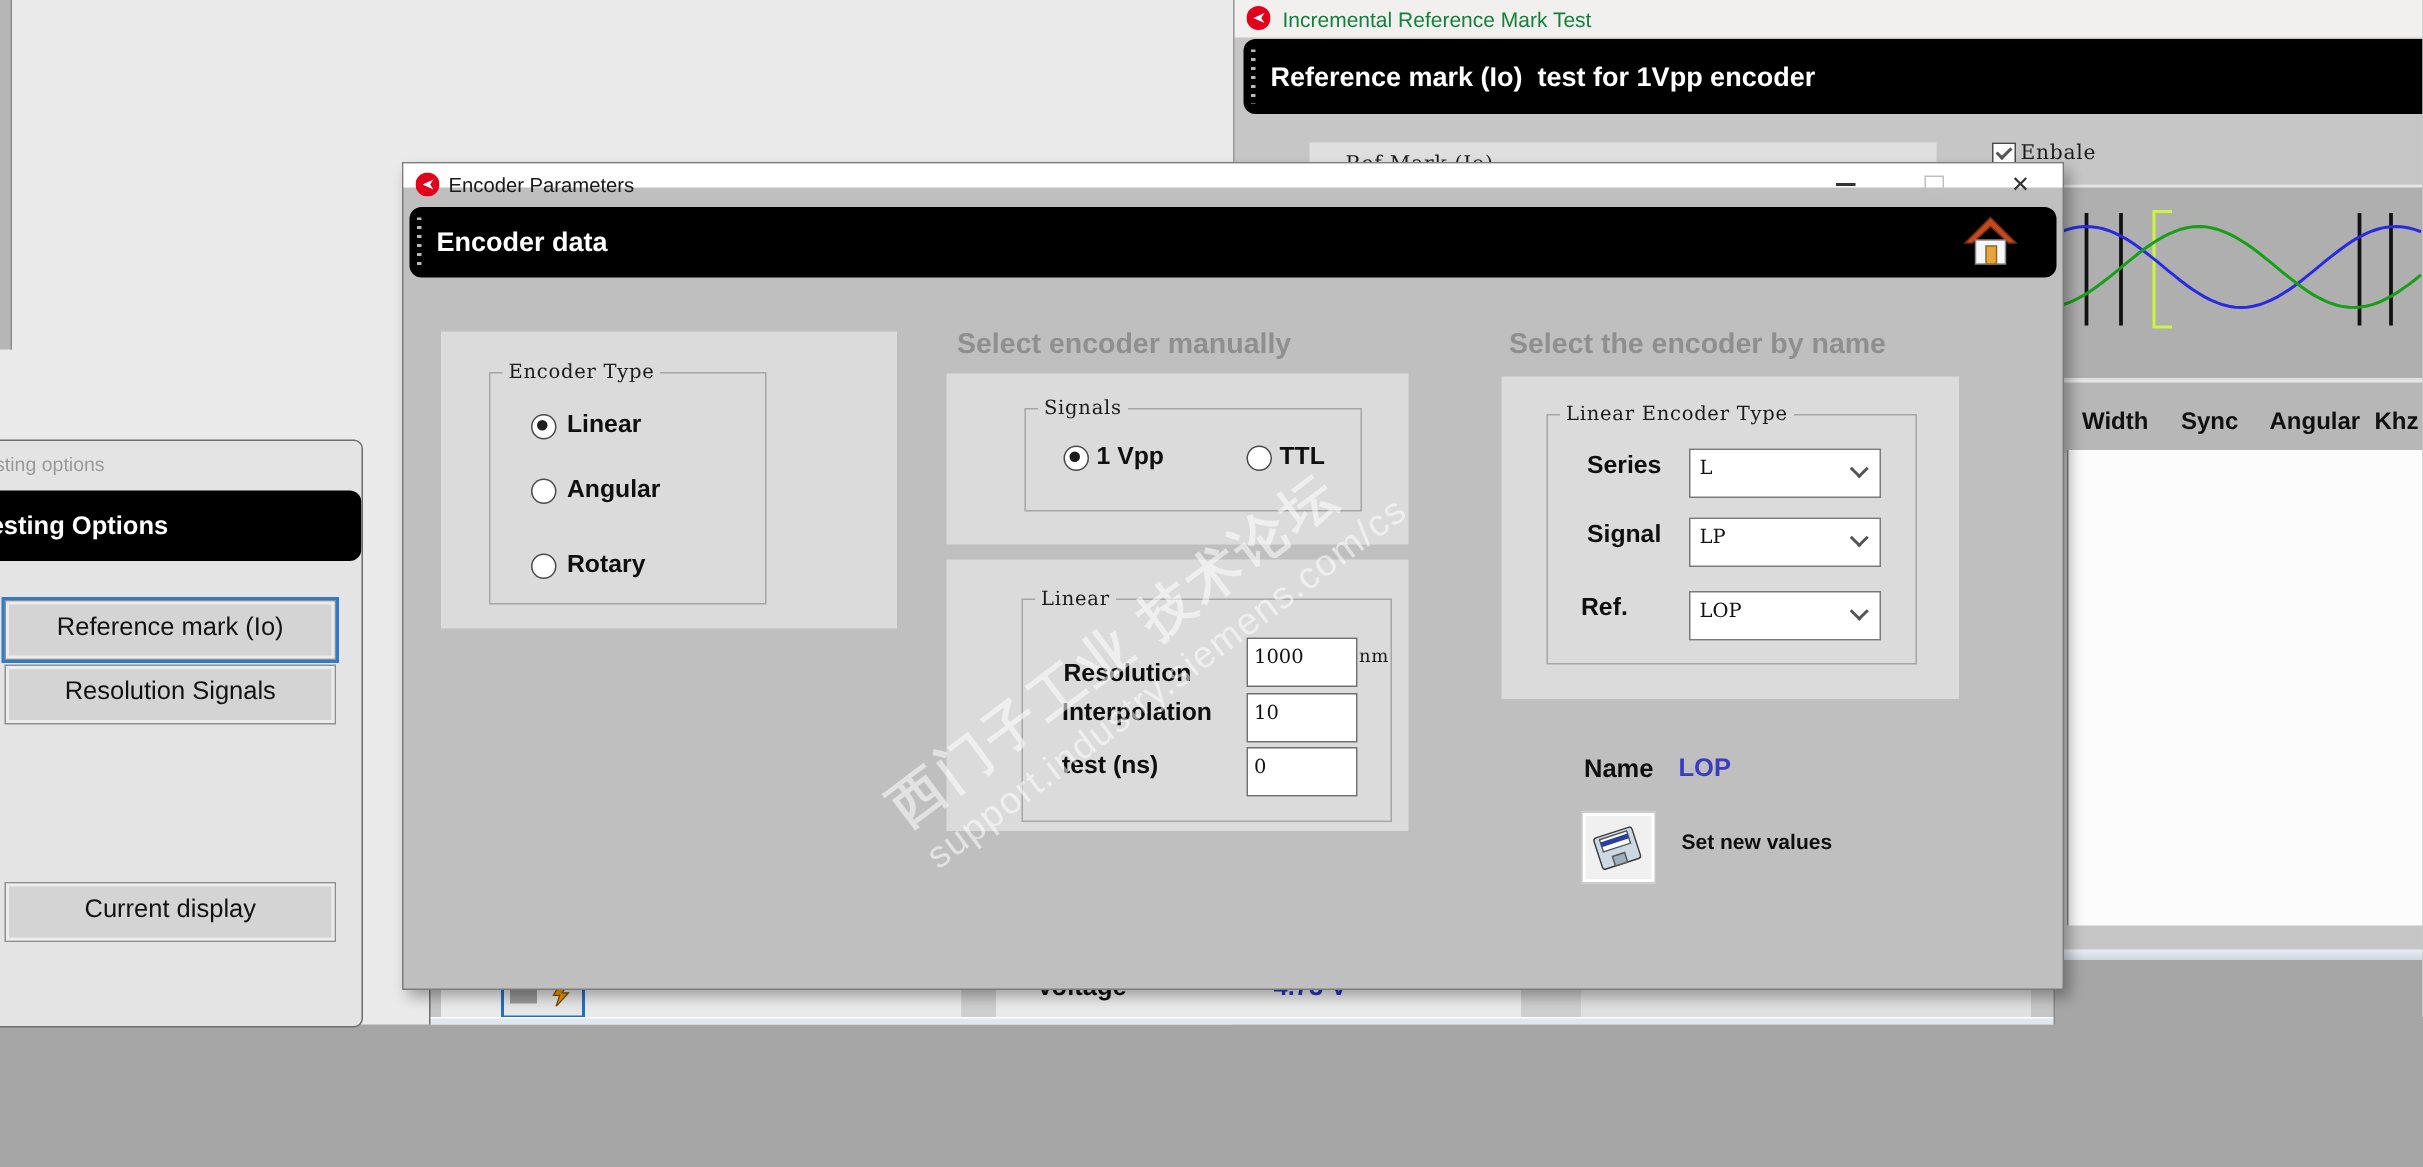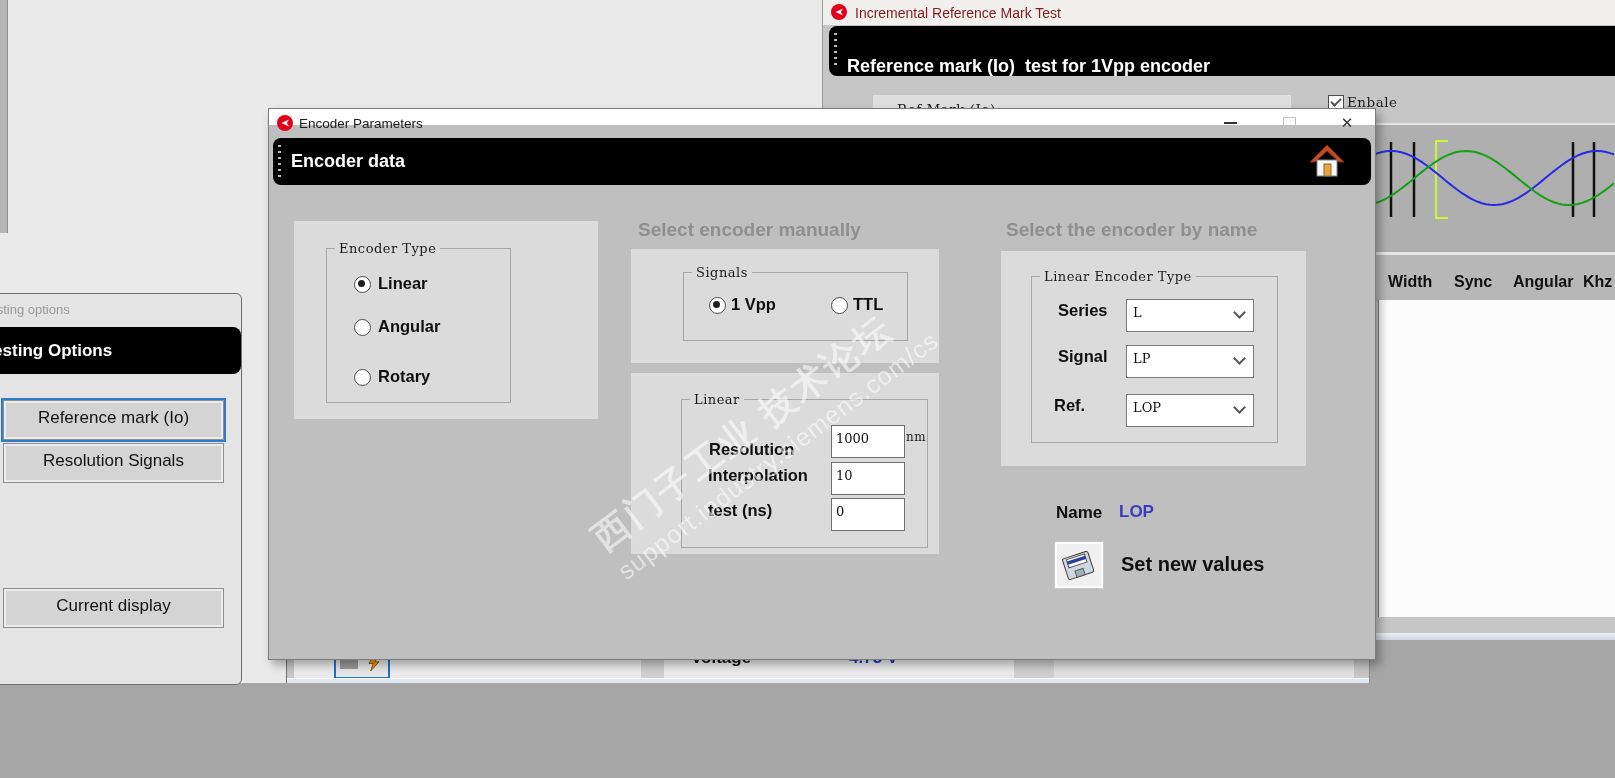--- a/index.html
+++ b/index.html
@@ -51,25 +51,25 @@
   <div class="abs" style="left:0;top:0;width:7px;height:233px;background:#b6b6b6;border-right:1px solid #8b8b8b;"></div>
 
   <div class="win1">
     <div class="titlebar1">
       <span class="abs" style="left:8px;top:4px;width:16px;height:16px;">
         <svg viewBox="0 0 16 16" width="16" height="16">
             <circle cx="8" cy="8" r="8" fill="#e2001a"></circle>
             <path d="M12 4.6 L4.6 8 L12 11.4 L9.8 8 Z" fill="#fff"></path>
           </svg>
       </span>
-      <span class="abs" style="left:32px;top:5px;font-size:14px;color:#7f1d1d;">Incremental Reference Mark Test</span>
+      <span class="abs" style="left:32px;top:5px;font-size:14px;color:#15803d;">Incremental Reference Mark Test</span>
     </div>
     <div class="blackbar" style="left:6px;top:26px;width:800px;height:50px;">
       <span class="grip"></span>
-      <span class="abs pre" style="left:18px;top:0;line-height:50px;font-size:18px;margin-top:15px;">Reference mark (Io)  test for 1Vpp encoder</span>
+      <span class="abs pre" style="left:18px;top:0;line-height:50px;font-size:18px;">Reference mark (Io)  test for 1Vpp encoder</span>
     </div>
 
     <div class="abs" style="left:50px;top:95px;width:418px;height:62px;background:#dfdfdf;">
       <span class="serif" style="position:absolute;left:24px;top:6px;font-size:13.5px;">Ref Mark (Io)</span>
     </div>
 
     <span class="cb checked" style="left:505px;top:95px;"></span>
     <span class="serif abs" style="left:524px;top:94px;font-size:13.5px;">Enbale</span>
 
     <div class="abs" style="left:435px;top:123px;width:358px;height:127px;background:#afafaf;border-top:2px solid #e6e6e6;border-bottom:2px solid #e6e6e6;">
@@ -222,21 +222,21 @@
         <svg viewBox="0 0 40 40" width="38" height="38">
           <g transform="rotate(-18 20 20)">
             <rect x="6" y="9" width="28" height="23" rx="2" fill="#cdd9e2" stroke="#3a3a3a"></rect>
             <rect x="10" y="11" width="20" height="9" fill="#ffffff" stroke="#555"></rect>
             <rect x="10" y="13" width="20" height="3.5" fill="#2a3fa0"></rect>
             <rect x="15" y="25" width="9" height="7" fill="#9fb0bd" stroke="#555"></rect>
           </g>
         </svg>
       </span>
     </div>
-    <span class="rlabel" style="left:852px;top:444px;font-size:20px;">Set new values</span>
+    <span class="rlabel" style="left:852px;top:444px;font-size:14px;">Set new values</span>
 
     <div class="watermark">
       <div class="l1">西门子工业  技术论坛</div>
       <div class="l2">support.industry.siemens.com/cs</div>
     </div>
   </div>
 
 </div>
 
 </body></html>

